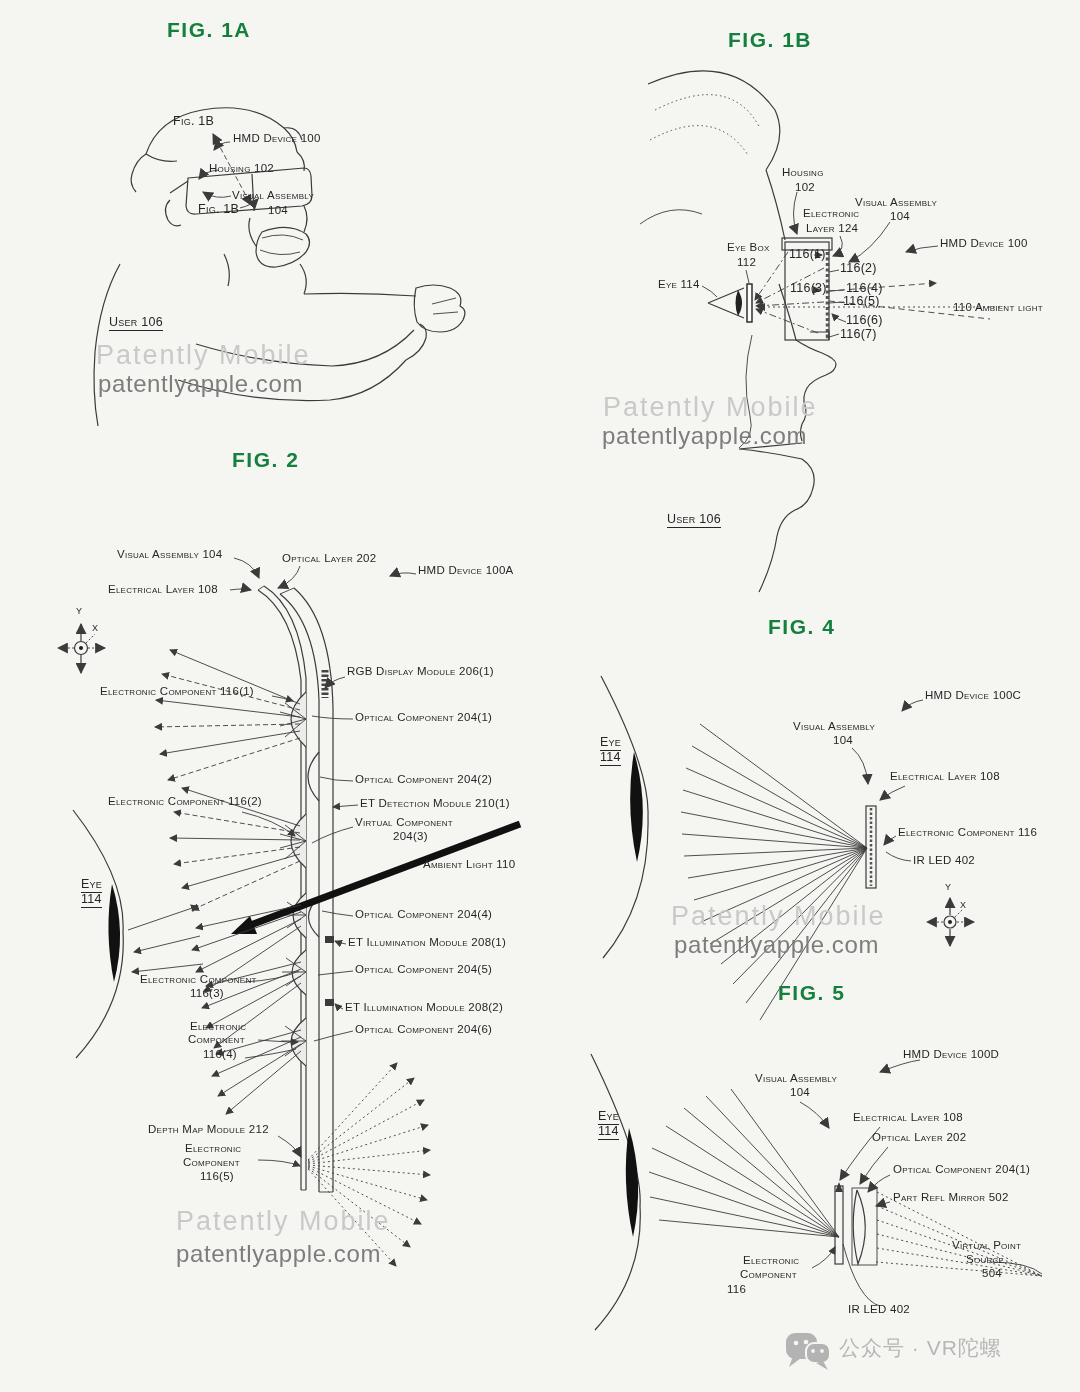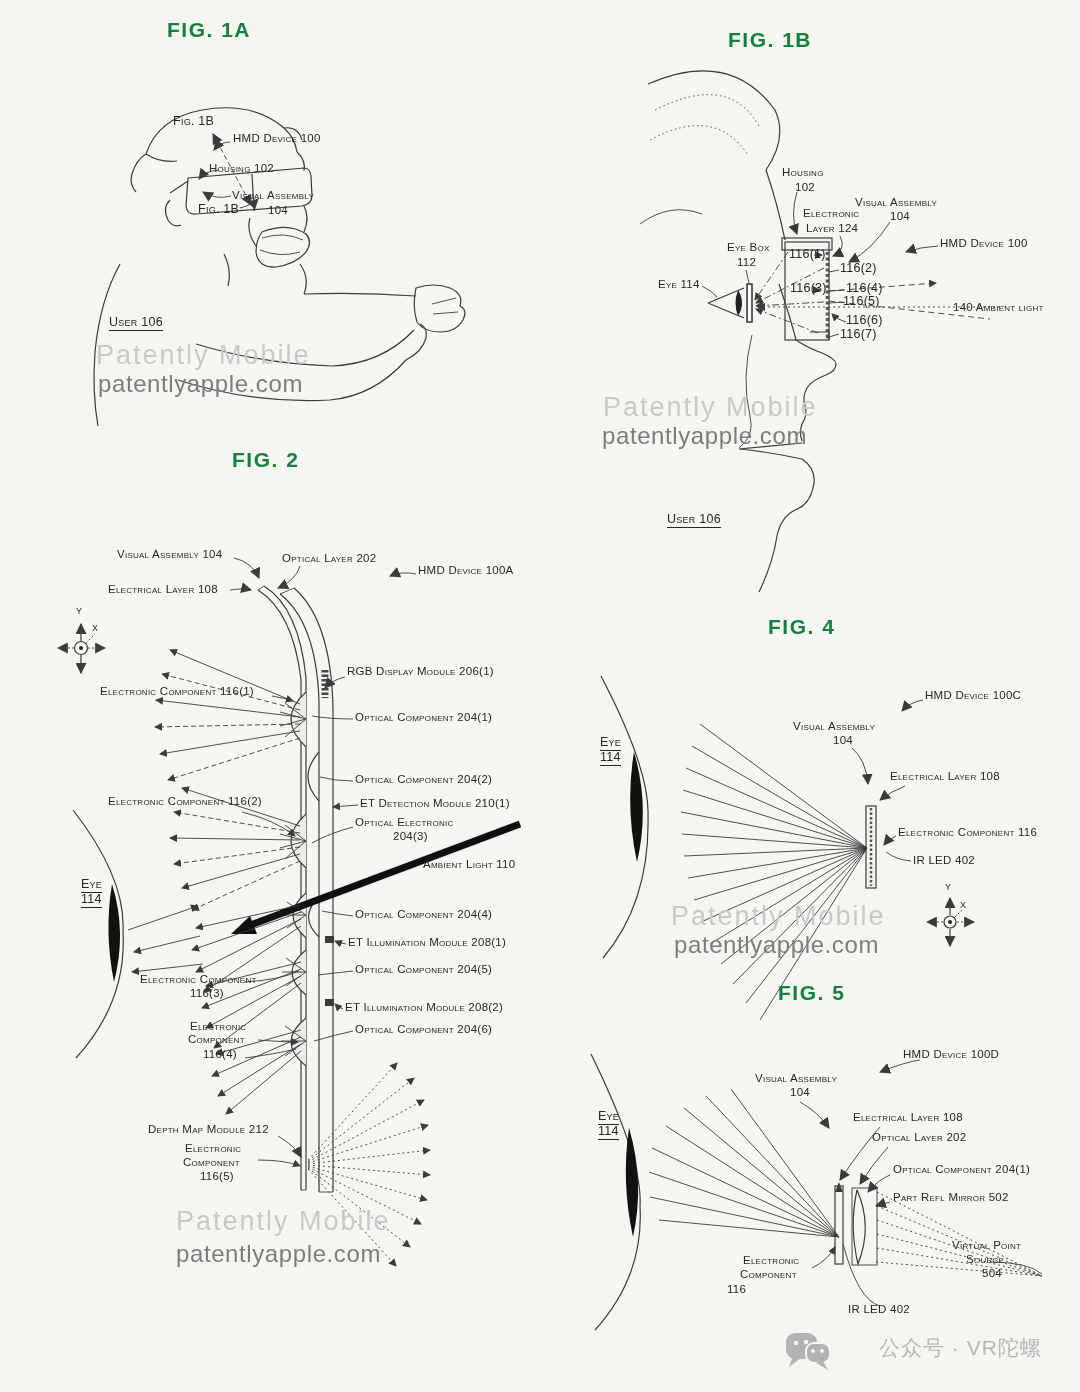--- a/index.html
+++ b/index.html
@@ -20,21 +20,21 @@
   .wm-brand{
     position:absolute;color:#c9c9c9;font-size:27px;letter-spacing:2px;
     white-space:nowrap;
   }
   .wm-site{
     position:absolute;color:#7d7d7d;font-size:24px;letter-spacing:.6px;
     white-space:nowrap;
   }
   .ul{border-bottom:1.2px solid #262626;display:inline-block;padding-bottom:1px;}
   .footer-label{
-    position:absolute;font-size:21px;color:#b7b7b7;letter-spacing:1px;white-space:nowrap;margin-left:40px;
+    position:absolute;font-size:21px;color:#b7b7b7;letter-spacing:1px;white-space:nowrap;
   }
   svg{position:absolute;left:0;top:0;}
   .ln{stroke:#3b3b3b;stroke-width:1.2;fill:none;}
   .thin{stroke:#3b3b3b;stroke-width:.9;fill:none;}
   .fanfill{fill:#ecece8;}
 </style>
 </head>
 <body>
 
 <div class="sheet">
@@ -345,41 +345,41 @@
   <span class="lbl" style="left:806px;top:222px">Layer 124</span>
   <span class="lbl" style="left:940px;top:237px">HMD Device 100</span>
   <span class="lbl" style="left:727px;top:241px">Eye Box</span>
   <span class="lbl" style="left:737px;top:256px">112</span>
   <span class="lbl big" style="left:789px;top:248px">116(1)</span>
   <span class="lbl big" style="left:840px;top:262px">116(2)</span>
   <span class="lbl" style="left:658px;top:278px">Eye 114</span>
   <span class="lbl big" style="left:790px;top:282px">116(3)</span>
   <span class="lbl big" style="left:846px;top:282px">116(4)</span>
   <span class="lbl big" style="left:843px;top:295px">116(5)</span>
-  <span class="lbl" style="left:953px;top:301px">140 Ambient light</span>
+  <span class="lbl" style="left:953px;top:301px">110 Ambient light</span>
   <span class="lbl big" style="left:846px;top:314px">116(6)</span>
   <span class="lbl big" style="left:840px;top:328px">116(7)</span>
   <span class="wm-brand" style="left:603px;top:392px">Patently Mobile</span>
   <span class="wm-site" style="left:602px;top:422px">patentlyapple.com</span>
   <span class="lbl big" style="left:667px;top:513px"><span class="ul">User 106</span></span>
 
   <span class="figtitle" style="left:232px;top:448px">FIG. 2</span>
   <span class="lbl" style="left:117px;top:548px">Visual Assembly 104</span>
   <span class="lbl" style="left:282px;top:552px">Optical Layer 202</span>
   <span class="lbl" style="left:418px;top:564px">HMD Device 100A</span>
   <span class="lbl" style="left:108px;top:583px">Electrical Layer 108</span>
   <span class="lbl big" style="left:76px;top:604px">y</span>
   <span class="lbl big" style="left:92px;top:621px">x</span>
   <span class="lbl" style="left:347px;top:665px">RGB Display Module 206(1)</span>
   <span class="lbl" style="left:100px;top:685px">Electronic Component 116(1)</span>
   <span class="lbl" style="left:355px;top:711px">Optical Component 204(1)</span>
   <span class="lbl" style="left:355px;top:773px">Optical Component 204(2)</span>
   <span class="lbl" style="left:360px;top:797px">ET Detection Module 210(1)</span>
   <span class="lbl" style="left:108px;top:795px">Electronic Component 116(2)</span>
-  <span class="lbl" style="left:355px;top:816px">Optical Electronic</span>
+  <span class="lbl" style="left:355px;top:816px">Virtual Component</span>
   <span class="lbl" style="left:393px;top:830px">204(3)</span>
   <span class="lbl" style="left:423px;top:858px">Ambient Light 110</span>
   <span class="lbl big" style="left:81px;top:878px"><span class="ul">Eye</span></span>
   <span class="lbl big" style="left:81px;top:893px"><span class="ul">114</span></span>
   <span class="lbl" style="left:355px;top:908px">Optical Component 204(4)</span>
   <span class="lbl" style="left:348px;top:936px">ET Illumination Module 208(1)</span>
   <span class="lbl" style="left:355px;top:963px">Optical Component 204(5)</span>
   <span class="lbl" style="left:140px;top:973px">Electronic Component</span>
   <span class="lbl" style="left:190px;top:987px">116(3)</span>
   <span class="lbl" style="left:345px;top:1001px">ET Illumination Module 208(2)</span>

